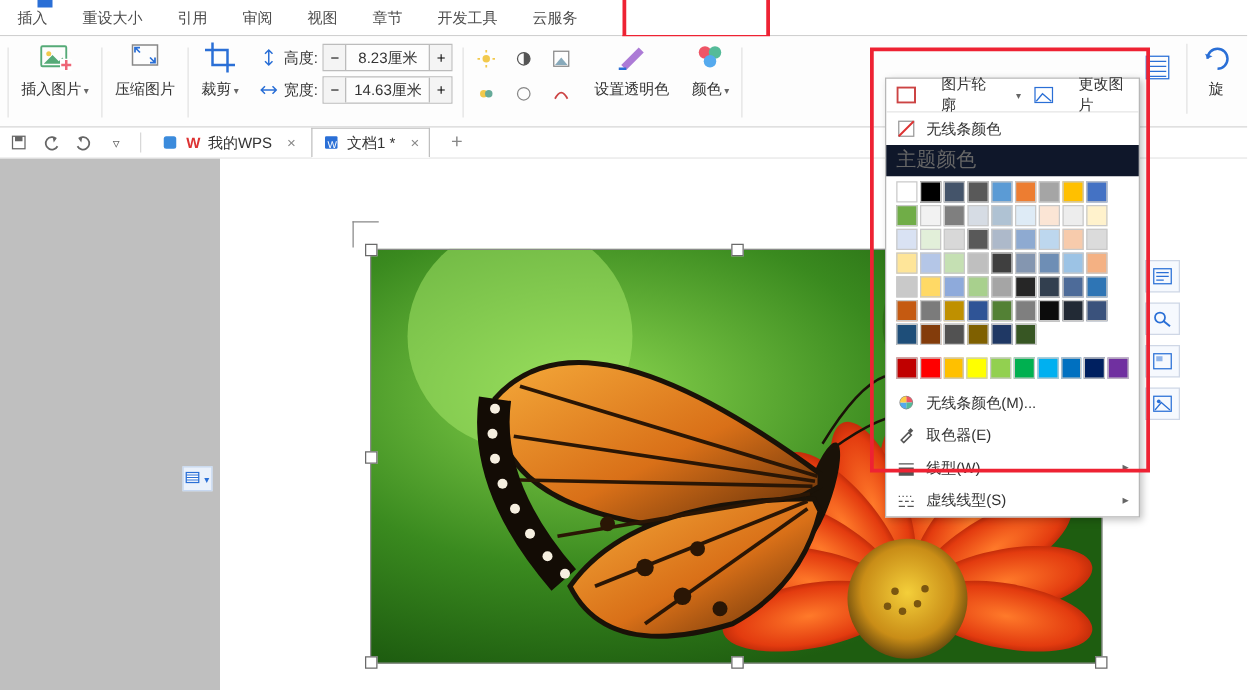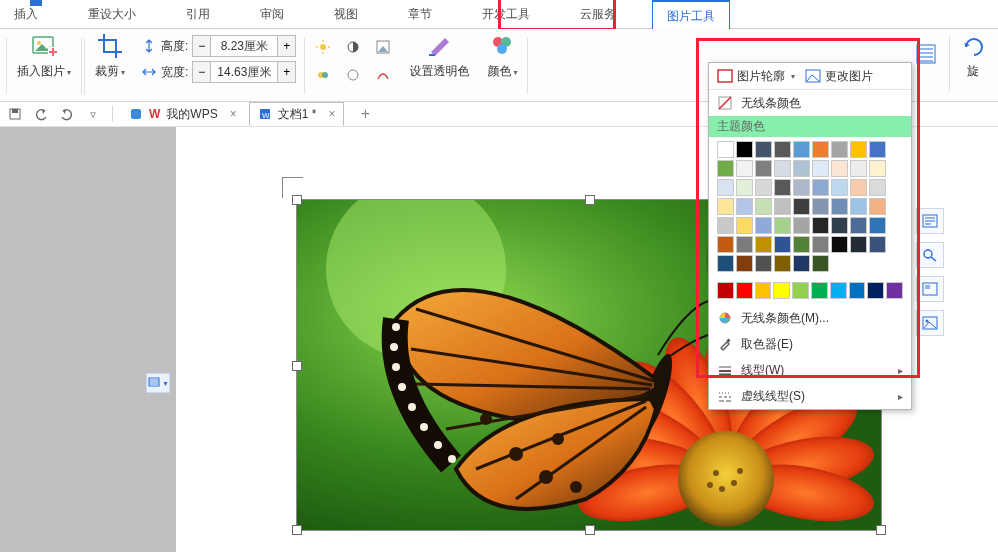--- a/index.html
+++ b/index.html
@@ -1,19 +1,19 @@
 <!DOCTYPE html>
 <html><head>
 <meta charset="utf-8">
 <style>
 html,body{margin:0;padding:0;font-family:"Microsoft YaHei",Arial,sans-serif;font-size:12px;background:#fff;color:#333;}
 .page{width:998px;height:552px;position:relative;overflow:hidden;background:#fff;}
 
 
-.tabs{height:28px;line-height:28px;border-bottom:1px solid #d0d0d0;display:flex;align-items:center;background:#fff;gap:22px;}
+.tabs{height:28px;line-height:28px;border-bottom:1px solid #d0d0d0;display:flex;align-items:center;background:#fff;}
 .tabs .tab{padding:0 14px;height:28px;cursor:pointer;color:#4c4c4c;}
 .tabs .tab.active{color:#2a6fd6;border:1px solid #2a6fd6;border-bottom:none;border-top:2px solid #2a6fd6;margin-bottom:-1px;background:#fff;}
 .tabs .hilite{position:absolute;left:498px;top:0;width:112px;height:28px;border:3px solid #e23;border-top:none;pointer-events:none;}
 .blue-block{position:absolute;left:30px;top:0;width:12px;height:6px;background:#2a6fd6;}
 
 
 .ribbon{height:70px;border-bottom:1px solid #d6d6d6;display:flex;align-items:flex-start;padding:2px 6px 0 6px;gap:2px;background:#fdfdfd;position:relative;}
 .grp{display:flex;flex-direction:column;align-items:center;justify-content:flex-start;height:64px;padding:0 8px;position:relative;}
 .grp .big-icon{width:30px;height:30px;display:flex;align-items:center;justify-content:center;font-size:22px;}
 .grp .big-label{margin-top:2px;color:#333;white-space:nowrap;}
@@ -55,23 +55,23 @@
 .hmN{left:50%;top:-4px;margin-left:-4px;} .hmS{left:50%;bottom:-4px;margin-left:-4px;}
 .hmW{top:50%;left:-4px;margin-top:-4px;} .hmE{top:50%;right:-4px;margin-top:-4px;}
 .rot{position:absolute;left:100%;top:-18px;margin-left:-18px;color:#e29b00;font-size:14px;}
 
 
 .photo{width:100%;height:100%;display:block;}
 
 
 .popup{position:absolute;right:86px;top:62px;width:202px;background:#fff;border:1px solid #b7b7b7;box-shadow:2px 2px 6px rgba(0,0,0,0.25);}
 .popup .hdr-row{display:flex;align-items:center;height:26px;padding:0 8px;border-bottom:1px solid #e5e5e5;}
-.popup .hdr-row .entry{display:flex;align-items:center;gap:4px;}
+.popup .hdr-row .entry{display:flex;align-items:center;gap:20px;}
 .popup .hdr-row .dd{font-size:8px;color:#666;margin:0 2px;}
-.popup .section-ttl{background:#86efac;color:#666;padding:2px 8px;font-size:12px;font-family:Liberation Serif, serif;}
+.popup .section-ttl{background:#0f172a;color:#666;padding:2px 8px;font-size:16px;font-family:Liberation Serif, serif;}
 .popup .row{display:flex;align-items:center;height:26px;padding:0 8px;gap:8px;}
 .popup .row .ico{width:16px;height:16px;display:flex;align-items:center;justify-content:center;}
 .popup .row .arrow{margin-left:auto;color:#666;font-size:10px;}
 .swatch-grid{display:flex;flex-wrap:wrap;gap:2px;padding:4px 8px 6px 8px;}
 .swatch-grid .sw{width:15px;height:15px;border:1px solid #c9c9c9;}
 .swatch-row{display:flex;gap:2px;padding:4px 8px 6px 8px;}
 .swatch-row .sw{width:15px;height:15px;border:1px solid #c9c9c9;}
 .red-box-popup{position:absolute;right:78px;top:38px;width:218px;height:334px;border:3px solid #e23;pointer-events:none;}
 
 
@@ -89,41 +89,50 @@
 
   <div class="tabs">
     <div class="tab">插入</div>
     <div class="tab">重设大小</div>
     <div class="tab">引用</div>
     <div class="tab">审阅</div>
     <div class="tab">视图</div>
     <div class="tab">章节</div>
     <div class="tab">开发工具</div>
     <div class="tab">云服务</div>
-    <div class="tab active">图片工具</div>
     <div class="hilite"></div>
   </div>
 
   <div class="ribbon">
     <div class="sep"></div>
 
     <div class="grp">
       <div class="big-icon">
         <svg width="28" height="28">
             <rect x="3" y="5" width="20" height="16" rx="1" fill="none" stroke="#5a7" stroke-width="1.5"></rect>
             <circle cx="9" cy="11" r="2" fill="#f2c94c"></circle>
             <path d="M5 19 L12 12 L17 17 L20 14 L23 19 Z" fill="#5a7"></path>
             <rect x="18" y="15" width="10" height="10" fill="#fff"></rect>
             <path d="M23 16 L23 24 M19 20 L27 20" stroke="#e67" stroke-width="2"></path>
           </svg>
       </div>
       <div class="big-label"><span>插入图片</span><span class="dd">▾</span></div>
     </div>
     <div class="sep"></div>
 
+    <div class="grp">
+      <div class="big-icon">
+        <svg width="28" height="28">
+            <rect x="4" y="4" width="20" height="16" fill="none" stroke="#888" stroke-width="1.2"></rect>
+            <path d="M6 6 L10 10 M6 10 L6 6 L10 6" stroke="#2a6fd6" stroke-width="1.4" fill="none"></path>
+            <path d="M22 18 L18 14 M22 14 L22 18 L18 18" stroke="#2a6fd6" stroke-width="1.4" fill="none"></path>
+          </svg>
+      </div>
+      <div class="big-label">压缩图片</div>
+    </div>
     <div class="sep"></div>
 
     <div class="grp">
       <div class="big-icon">
         <svg width="28" height="28">
             <path d="M8 2 L8 20 L26 20 M2 8 L20 8 L20 26" stroke="#2a6fd6" stroke-width="2" fill="none"></path>
           </svg>
       </div>
       <div class="big-label"><span>裁剪</span><span class="dd">▾</span></div>
     </div>

